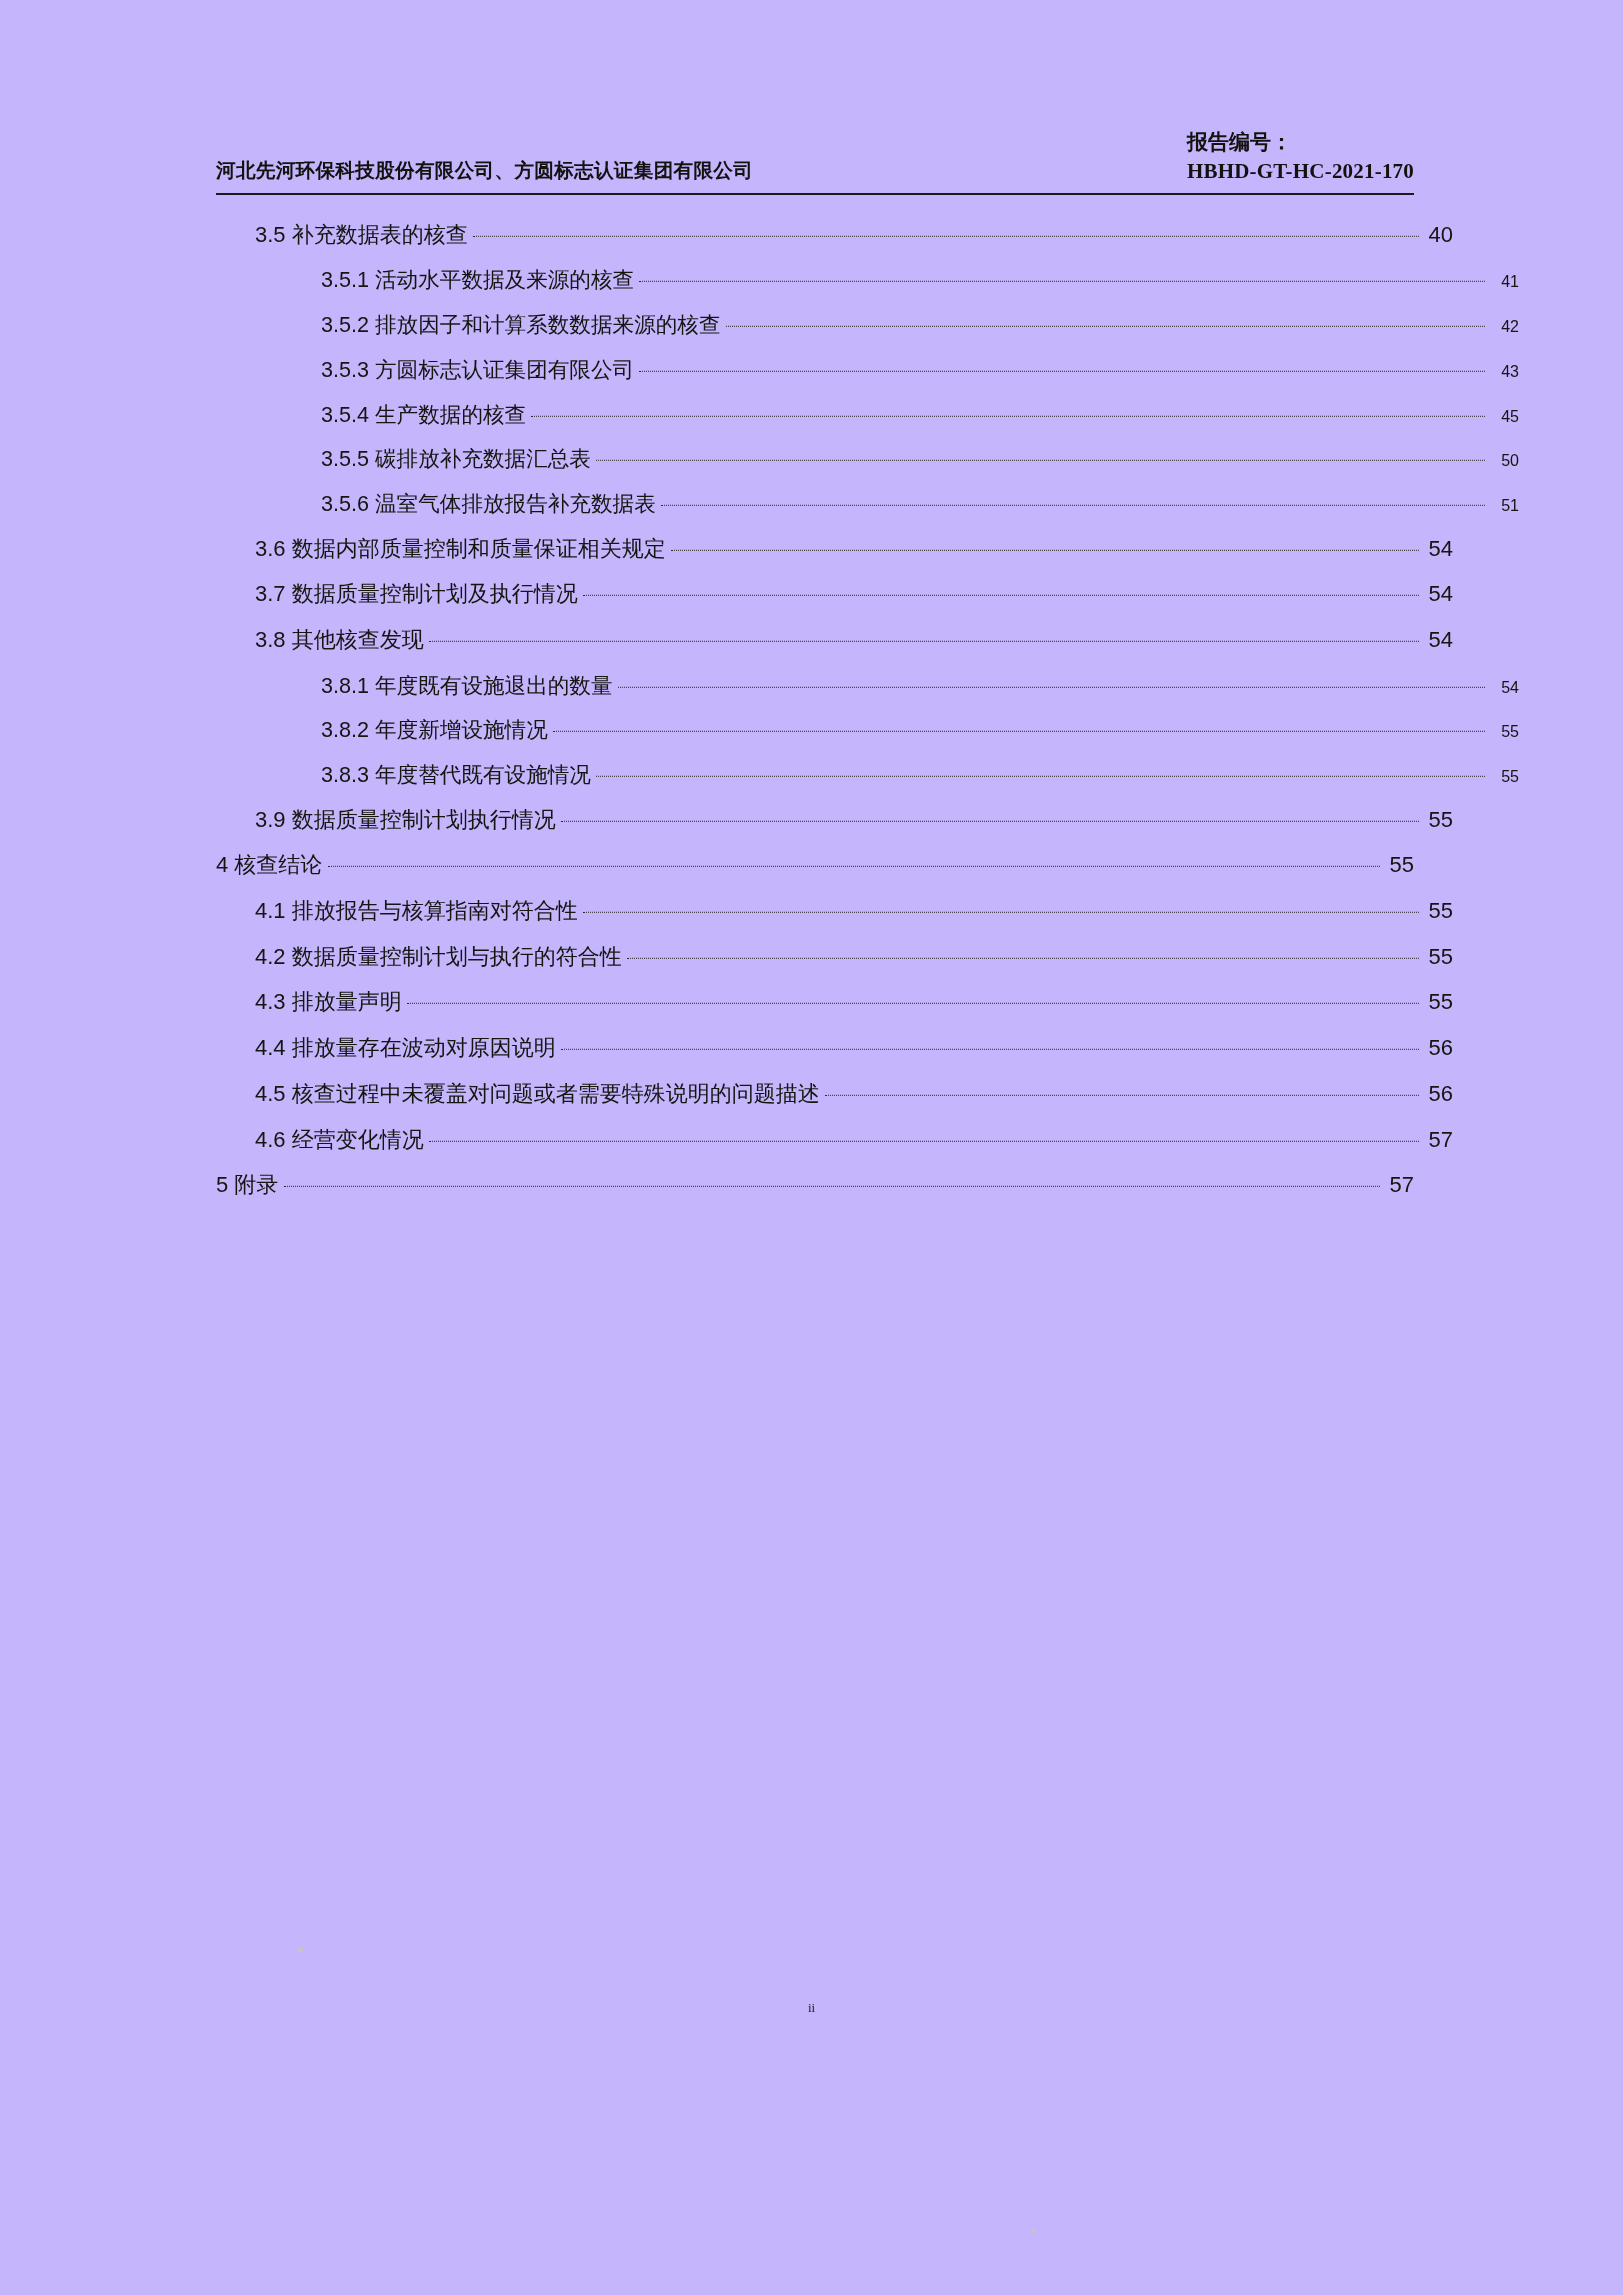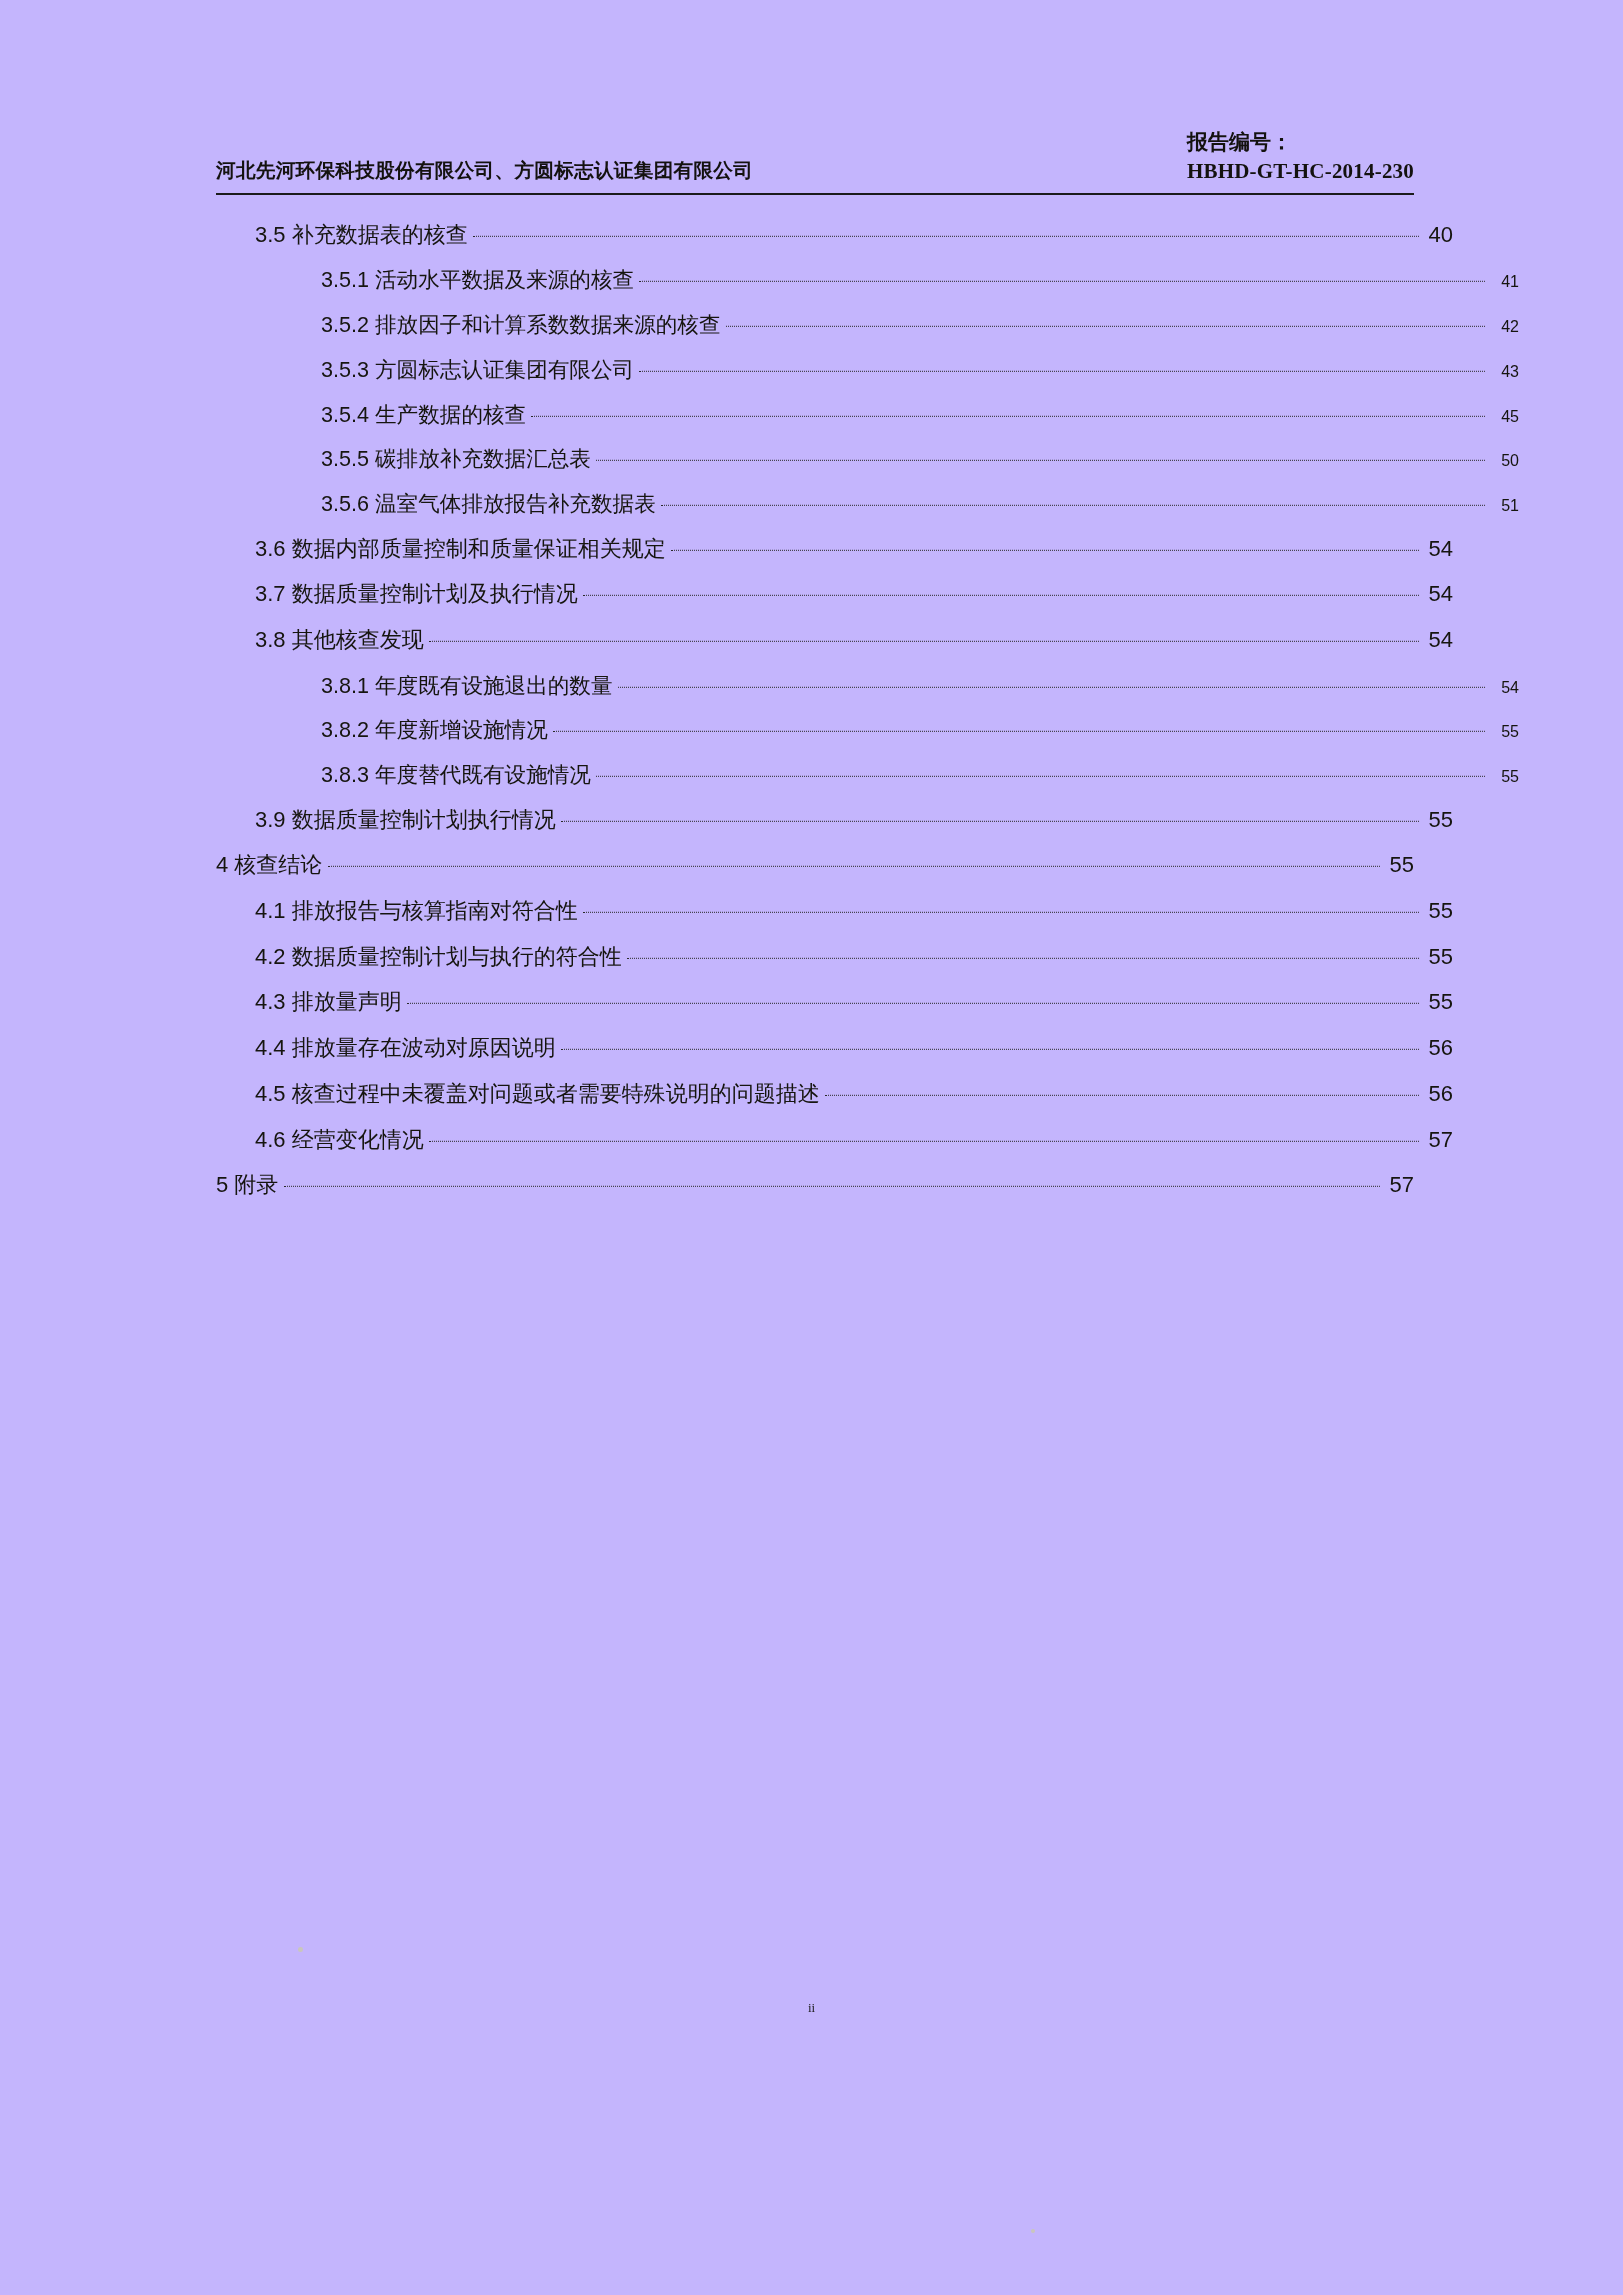--- a/index.html
+++ b/index.html
@@ -124,21 +124,21 @@
 <body>
 
 <div class="page">
 
   <div class="page-inner">
 
     <div class="header">
       <div class="header-left">河北先河环保科技股份有限公司、方圆标志认证集团有限公司</div>
       <div class="header-right">
         <span class="hr-label">报告编号：</span>
-        <span class="hr-code">HBHD-GT-HC-2014-230</span>
+        <span class="hr-code">HBHD-GT-HC-2021-170</span>
       </div>
     </div>
 
     <div class="toc" id="toc-list">
         <div class="toc-row lvl1">
           <span class="t-text">3.5 补充数据表的核查</span>
           <span class="t-leader"></span>
           <span class="t-page">40</span>
         </div>
         <div class="toc-row lvl2">

